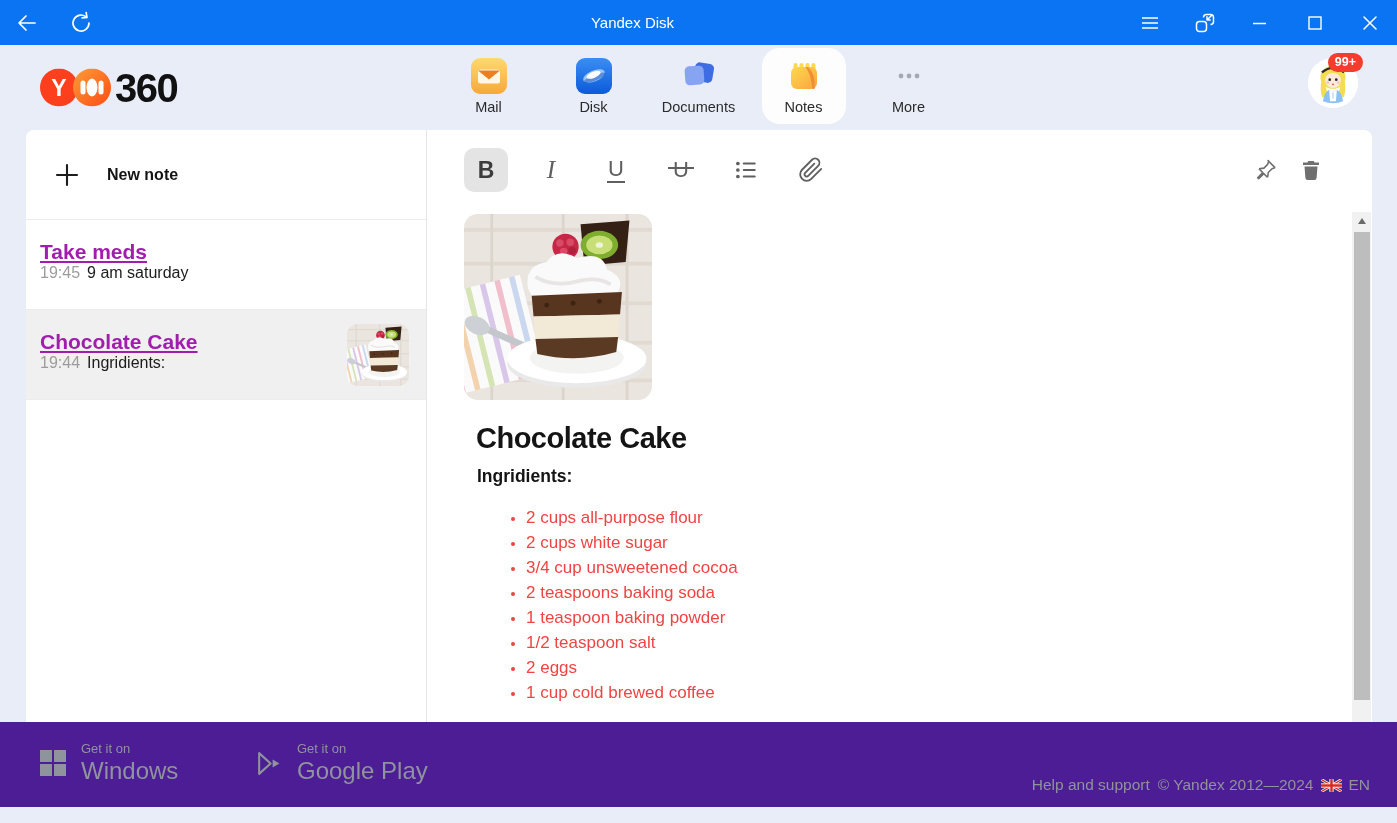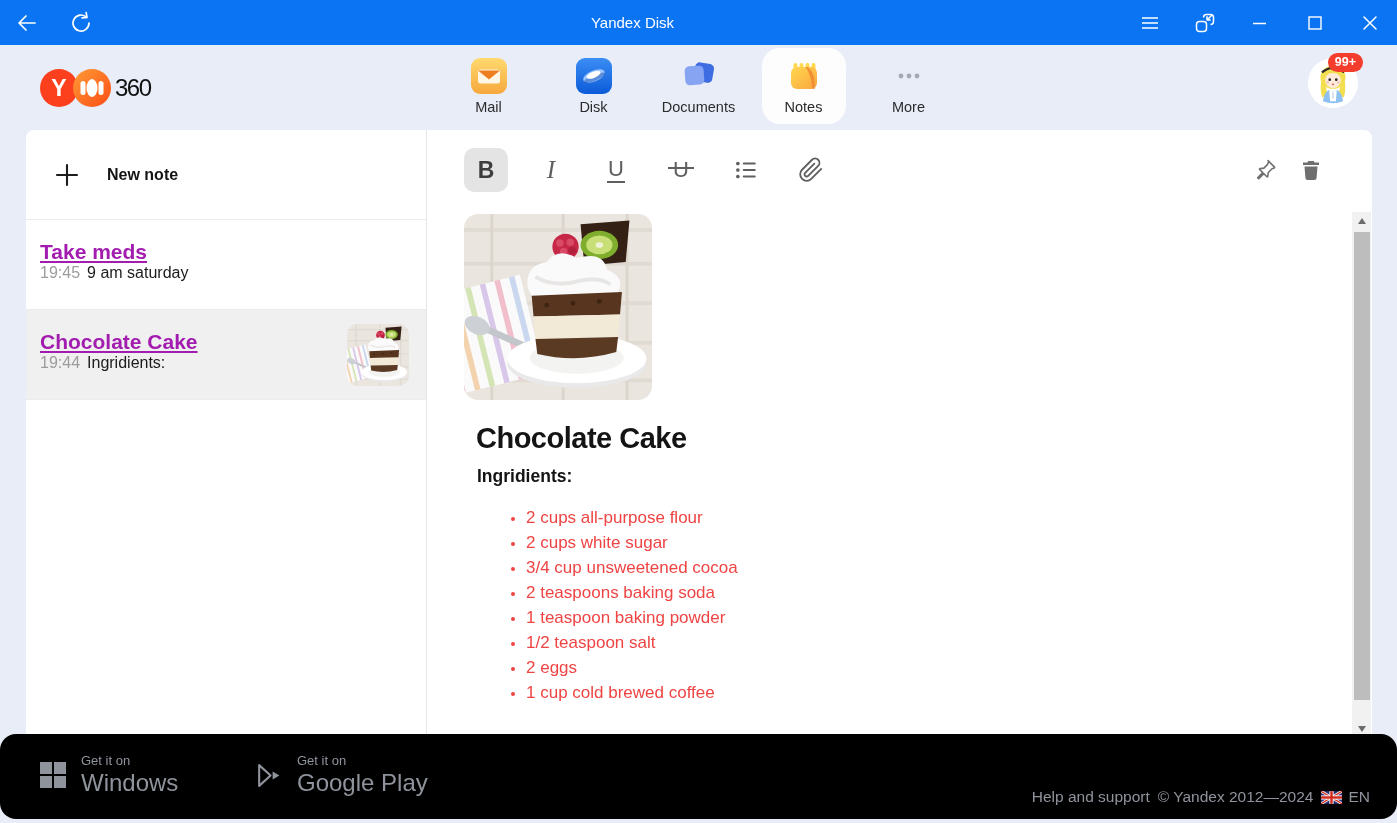--- a/index.html
+++ b/index.html
@@ -13,21 +13,21 @@
   .tb-btn { width:54px; height:45px; display:flex; align-items:center; justify-content:center; cursor:pointer; }
   .tb-title { position:absolute; left:0; right:132px; text-align:center; color:#fff; font-size:15px; pointer-events:none; }
   .tb-controls { position:absolute; right:0; top:0; height:45px; display:flex; }
   .tb-ctl { width:55px; height:45px; display:flex; align-items:center; justify-content:center; cursor:pointer; }
 
   
   .header { position:absolute; top:45px; left:0; width:100%; height:85px; background:#e9edf8; }
   .logo { position:absolute; left:40px; top:50%; transform:translateY(-50%); display:flex; align-items:center; cursor:pointer; }
   .logo-circles { display:flex; }
   .logo-circles svg + svg { margin-left:-5px; }
-  .logo-360 { font-size:24px; font-weight:400; color:#111; letter-spacing:-1.5px; margin-left:4px; }
+  .logo-360 { font-size:40px; font-weight:700; color:#111; letter-spacing:-1.5px; margin-left:4px; }
   .tabs { position:absolute; left:50%; top:3px; transform:translateX(-50%); display:flex; gap:21px;justify-content:flex-end; }
   .tab { width:84px; height:76px; border-radius:18px; display:flex; flex-direction:column; align-items:center; padding-top:10px; cursor:pointer; }
   .tab.active { background:#fdfdfe; }
   .tab-icon { width:36px; height:36px; }
   .tab-label { margin-top:5px; font-size:14.5px; color:#2b2b2b; }
   .avatar-wrap { position:absolute; right:39px; top:13px; width:50px; height:50px; cursor:pointer; }
   .avatar { width:50px; height:50px; border-radius:50%; overflow:hidden; background:#fff; }
   .avatar svg { width:50px; height:50px; display:block; }
   .badge { position:absolute; top:-5px; right:-5px; background:#f53d2d; color:#fff; font-size:12.5px; font-weight:700; padding:2px 7px 3px; border-radius:11px; }
 
@@ -70,21 +70,21 @@
 
   
   .scrollbar { position:absolute; top:82px; right:1px; bottom:0; width:19px; background:#f1f1f1; }
   .sb-arrow { position:absolute; left:0; width:19px; height:18px; display:flex; align-items:center; justify-content:center; cursor:pointer; }
   .sb-up { top:0; } .sb-down { bottom:0; }
   .tri-up { width:0; height:0; border-left:4.5px solid transparent; border-right:4.5px solid transparent; border-bottom:6px solid #6b6b6b; }
   .tri-down { width:0; height:0; border-left:4.5px solid transparent; border-right:4.5px solid transparent; border-top:6px solid #6b6b6b; }
   .sb-thumb { position:absolute; left:1.5px; top:20px; width:16px; height:468px; background:#bdbdbd; cursor:grab; }
 
   
-  .footer { position:absolute; left:0; bottom:4px; width:100%; height:85px; background:#000000; color:#8f939c;border-radius:16px; }
+  .footer { position:absolute; left:0; bottom:16px; width:100%; height:85px; background:#4c1d95; color:#8f939c; }
   .store-badge { position:absolute; top:19px; display:flex; align-items:center; gap:15px; cursor:pointer; }
   .badge-win { left:40px; } .badge-gp { left:255px; }
   .badge-top { font-size:13px; }
   .badge-name { font-size:24px; margin-top:1px; }
   .footer-right { position:absolute; right:27px; bottom:13px; display:flex; align-items:center; gap:8px; font-size:15.5px; }
   .footer-link { cursor:pointer; }
   .lang { display:flex; align-items:center; gap:6px; cursor:pointer; }
   .lang svg { width:21px; height:13px; display:block; }
 </style>
 </head>

